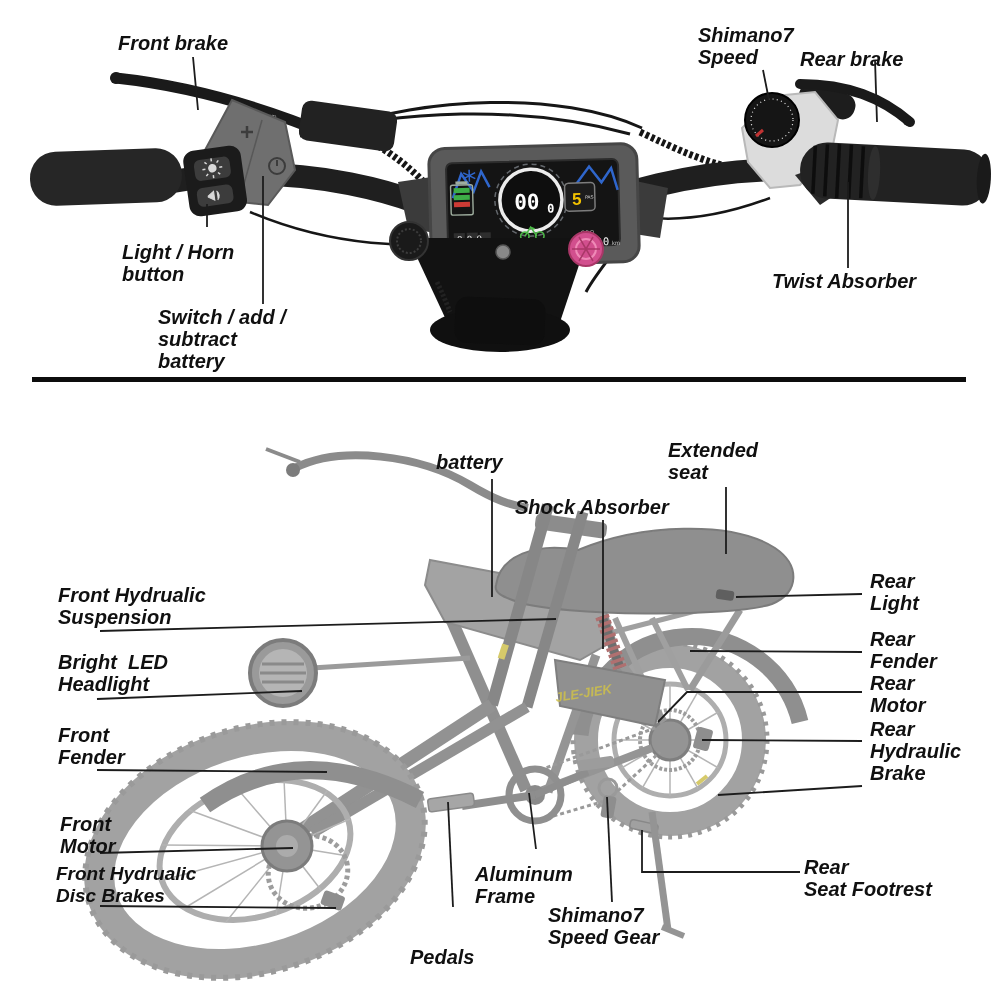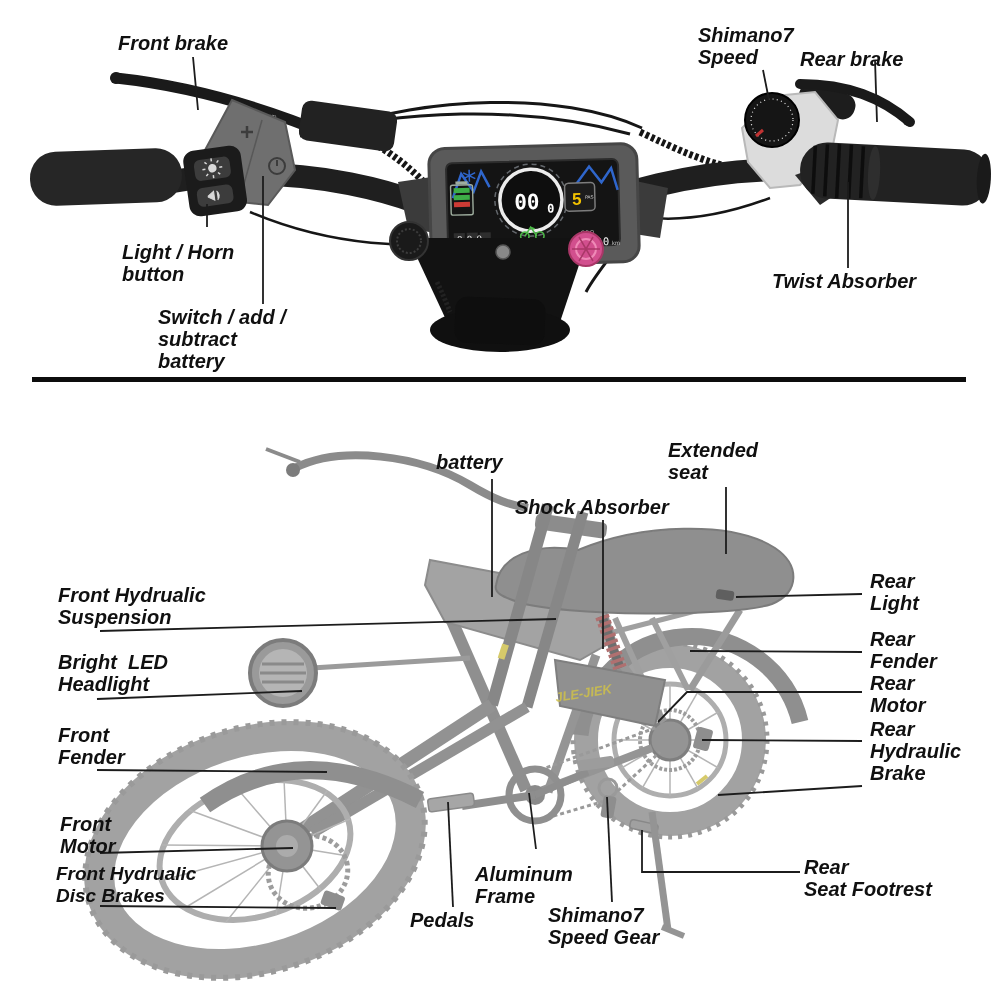--- a/index.html
+++ b/index.html
@@ -320,16 +320,16 @@
 Fender</div>
   <div class="lbl" style="left:870px;top:672px;width:110px;">Rear
 Motor</div>
   <div class="lbl b" style="left:870px;top:718px;width:130px;">Rear Hydraulic
 Brake</div>
   <div class="lbl b" style="left:804px;top:856px;width:175px;">Rear
 Seat Footrest</div>
 
   <div class="lbl c" style="left:475px;top:851px;width:125px;margin-top:12px;">Aluminum
 Frame</div>
-  <div class="lbl c" style="left:410px;top:909px;width:95px;">Pedals</div>
+  <div class="lbl c" style="left:410px;top:946px;width:95px;">Pedals</div>
   <div class="lbl c" style="left:548px;top:904px;width:132px;">Shimano7
 Speed Gear</div>
 </div>
 
 </body></html>

